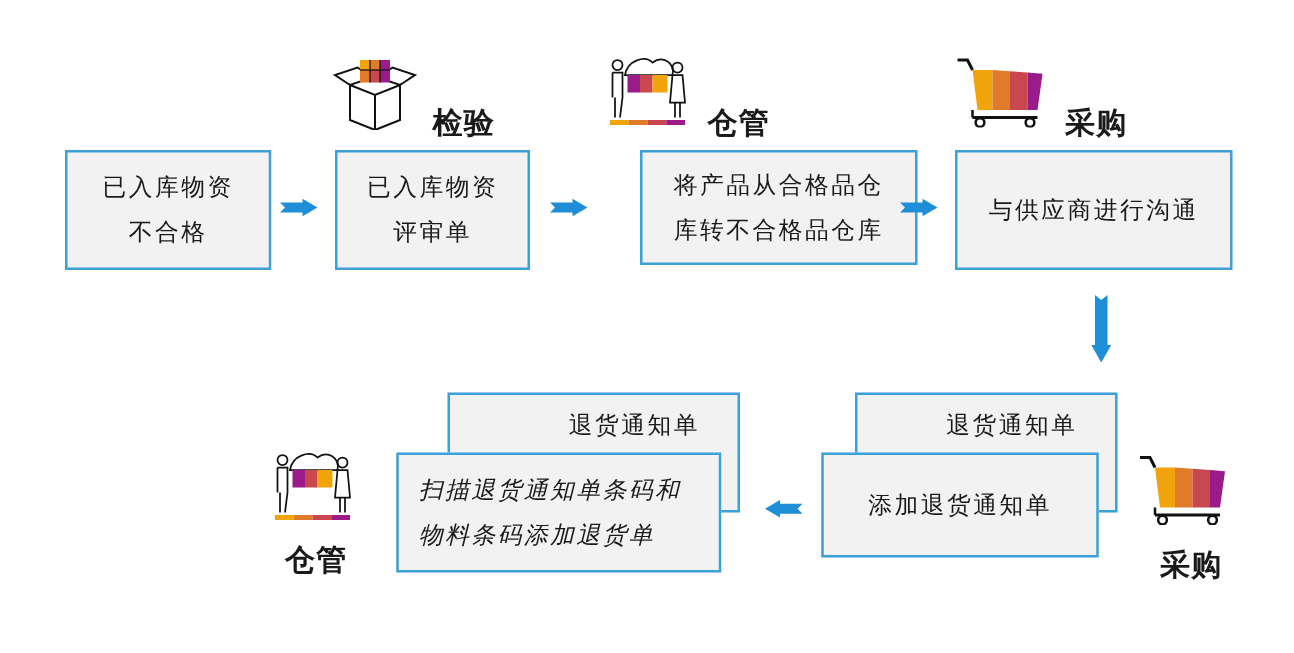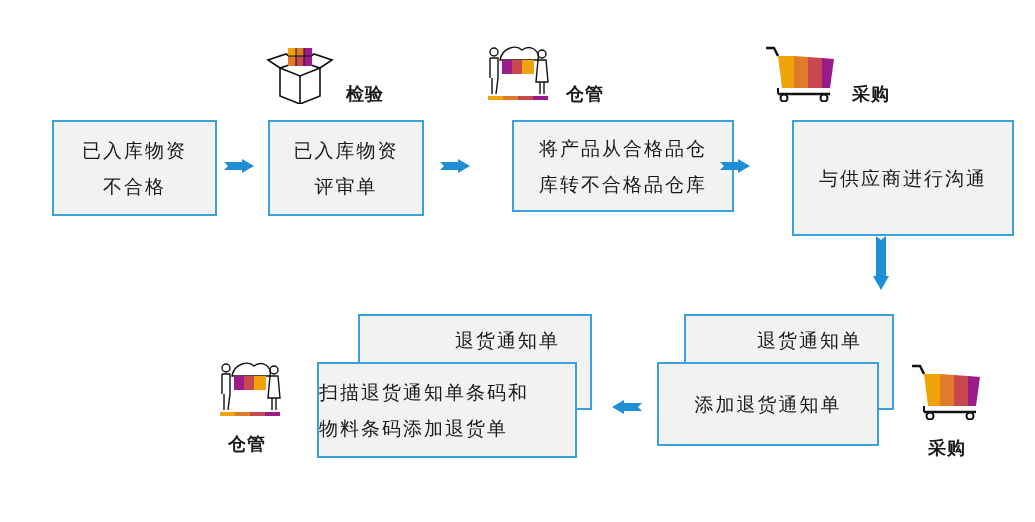--- a/index.html
+++ b/index.html
@@ -1,23 +1,23 @@
 <!DOCTYPE html>
 <html><head>
 <meta charset="utf-8">
 <style>
   html, body { margin:0; padding:0; background:#ffffff; }
   body { width:1035px; height:522px; position:relative; overflow:hidden;
          font-family:"DejaVu Sans", sans-serif; color:#1a1a1a; }
   .box { position:absolute; background:#f2f2f3; border:2px solid #3ca0d9; box-sizing:border-box;
          display:flex; flex-direction:column; align-items:center; justify-content:center;
          font-size:19px; line-height:36px; letter-spacing:2px; }
-  .box.left { align-items:flex-start; padding-left:0; }
+  .box.left { align-items:flex-start; padding-left:16px;font-style:italic; }
   .box.back { justify-content:flex-start; align-items:flex-end; padding-right:30px; padding-top:6px; }
-  .role { position:absolute; font-weight:bold; font-size:18px; letter-spacing:1px; }
+  .role { position:absolute; font-weight:bold; font-size:24px; letter-spacing:1px; }
   .arrow { position:absolute; }
   .icon { position:absolute; }
 </style>
 </head>
 <body>
 
 <svg class="icon" style="left:264px;top:44px" width="72" height="60" viewBox="0 0 72 60">
   <g fill="none" stroke="#111" stroke-width="1.6">
     <polygon points="16,24 36,32 56,24 56,52 36,60 16,52"></polygon>
     <line x1="36" y1="32" x2="36" y2="60"></line>
@@ -86,21 +86,21 @@
   </svg>
 
 <div class="box" style="left:512px;top:120px;width:222px;height:92px">
   <div>将产品从合格品仓</div>
   <div>库转不合格品仓库</div>
 </div>
 <svg class="arrow" style="left:720px;top:159px" width="30" height="14" viewBox="0 0 30 14">
     <polygon points="0,3 18,3 18,0 30,7 18,14 18,11 0,11 4,7" fill="#1e8fd6"></polygon>
   </svg>
 
-<div class="box" style="left:792px;top:120px;width:222px;height:116px">
+<div class="box" style="left:764px;top:120px;width:222px;height:96px">
   <div>与供应商进行沟通</div>
 </div>
 
 <svg class="arrow" style="left:873px;top:236px" width="16" height="54" viewBox="0 0 16 54">
     <polygon points="3,0 8,4 13,0 13,40 16,40 8,54 0,40 3,40" fill="#1e8fd6"></polygon>
   </svg>
 
 <div class="box back" style="left:684px;top:314px;width:210px;height:96px">
   <div>退货通知单</div>
 </div>

